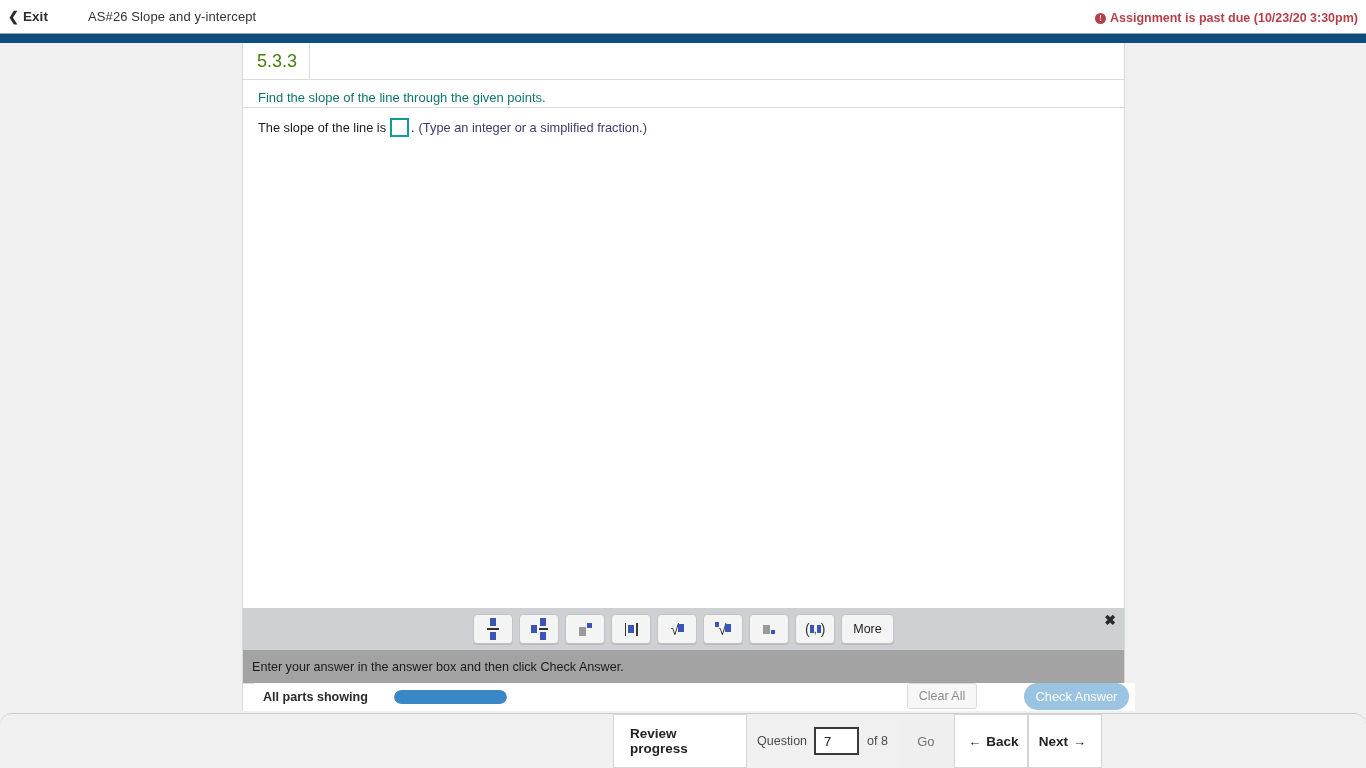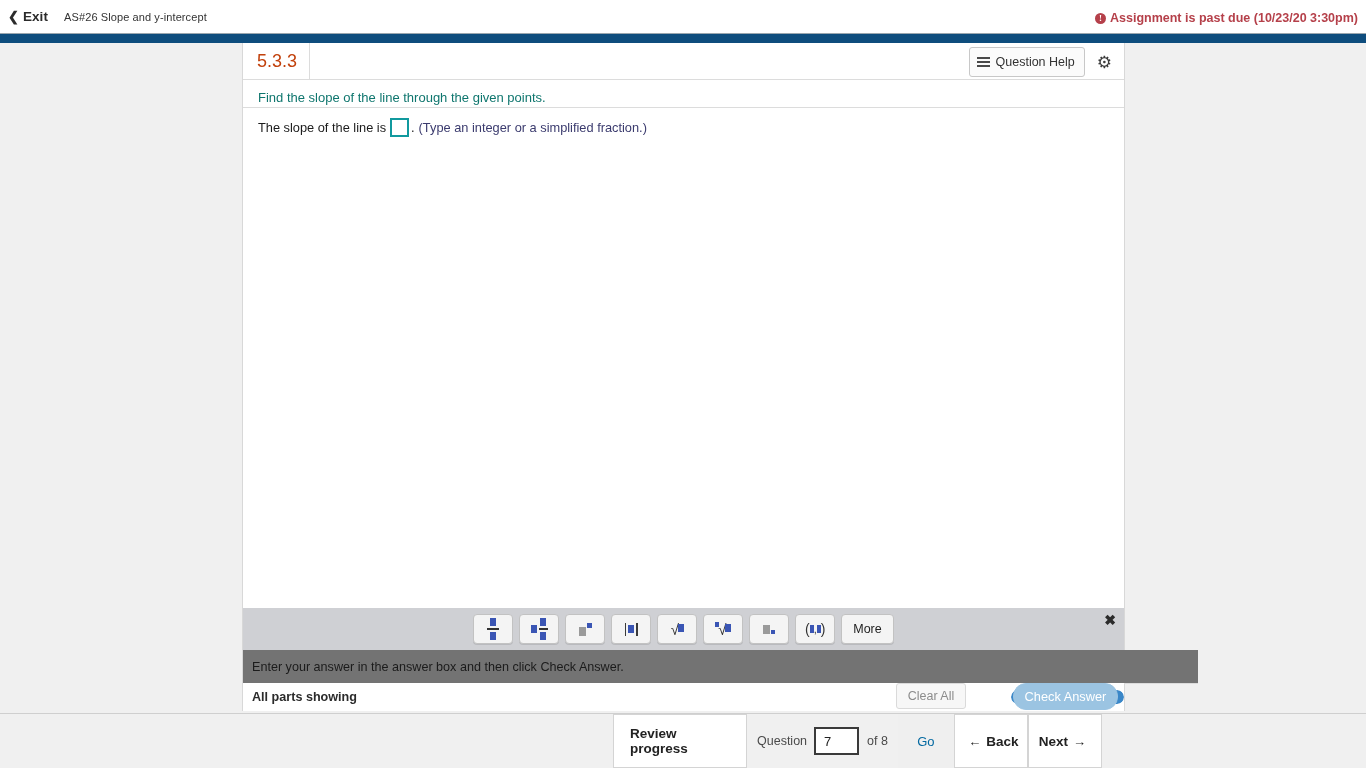--- a/index.html
+++ b/index.html
@@ -38,22 +38,22 @@
     line-height: 1;
     margin-right: 4px;
     font-weight: bold;
   }
   #exit-label {
     font-size: 13.5px;
     font-weight: bold;
     letter-spacing: 0.1px;
   }
   #assignment-title {
-    margin-left: 16px;
-    font-size: 11px;
+    margin-left: 40px;
+    font-size: 13px;
     color: #333;
     letter-spacing: 0.1px;
   }
   #past-due {
     position: absolute;
     right: 8px;
     top: 11px;
     display: flex;
     align-items: center;
     color: #b5404a;
@@ -100,21 +100,21 @@
   
   #q-header {
     position: relative;
     height: 36px;
     border-bottom: 1px solid #dcdcdc;
     display: flex;
     align-items: center;
   }
   #q-number {
     font-size: 18px;
-    color: #c2410c;
+    color: #4d7c0f;
     padding: 0 12px 0 14px;
     height: 36px;
     line-height: 36px;
     border-right: 1px solid #dcdcdc;
     font-family: "Liberation Sans", sans-serif;
   }
   #q-header-right {
     position: absolute;
     right: 6px;
     top: 4px;
@@ -261,42 +261,41 @@
     color: #2b2b2b;
     cursor: pointer;
     font-weight: bold;
   }
 
   
   #instruction-bar {
     position: absolute;
     left: 0;
     top: 607px;
-    width: 955px;
+    width: 881px;
     height: 33px;
-    background: #737373;
+    background: #a3a3a3;
     border-bottom: 1px solid #dcdcdc;
     display: flex;
     align-items: center;
   }
   #instruction-text {
     font-size: 12.6px;
     color: #1b1b1b;
     padding-left: 9px;
   }
   #status-bar {
     position: absolute;
-    left: 0;
+    left: 11px;
     top: 640px;
     width: 881px;
     height: 28px;
     background: #ffffff;
     display: flex;
     align-items: center;
-    justify-content: space-between;
   }
   #parts-label {
     font-size: 12.6px;
     font-weight: bold;
     color: #2b2b2b;
     padding-left: 9px;
   }
   #progress-bar-outer {
     margin-left: 26px;
     width: 113px;
@@ -346,20 +345,21 @@
 
   
   #bottom-nav {
     position: absolute;
     left: 0;
     top: 713px;
     width: 1366px;
     height: 55px;
     background: #f0f0f0;
     border-top: 1px solid #cfcfcf;
+    border-radius: 12px;
   }
   #nav-group {
     position: absolute;
     left: 613px;
     top: 0px;
     height: 54px;
     display: flex;
     align-items: stretch;
   }
   .navbtn {
@@ -398,21 +398,21 @@
   }
   #question-jump .oflabel { margin-left: 8px; font-size: 12.5px; }
   #go-btn {
     width: 56px;
     background: #efefef;
     border: none;
     display: flex;
     align-items: center;
     justify-content: center;
     font-size: 13px;
-    color: #0369a1;
+    color: #737373;
     cursor: default;
   }
   #back-btn { width: 74px; }
   #next-btn { width: 74px; }
   .arrow { margin: 0 5px; font-size: 13px; }
 </style>
 </head>
 <body>
 
 <div id="top-header">
@@ -425,31 +425,20 @@
     <span class="alert-ico">!</span>
     <span>Assignment is past due (10/23/20 3:30pm)</span>
   </div>
 </div>
 <div id="navy-strip"></div>
 
 <div id="content-panel">
 
   <div id="q-header">
     <div id="q-number">5.3.3</div>
-    <div id="q-header-right">
-      <div id="question-help-btn">
-        <span class="list-icon">
-            <i></i>
-            <i></i>
-            <i></i>
-          </span>
-        <span>Question Help</span>
-      </div>
-      <div id="gear-button">⚙</div>
-    </div>
   </div>
 
   <div id="q-body">
     <div id="q-prompt">Find the slope of the line through the given points.</div>
     <div id="q-divider"></div>
     <div id="answer-line">
       <span>The slope of the line is</span>
       <span id="answer-box"></span>
       <span id="answer-period">.</span>
       <span id="answer-hint">(Type an integer or a simplified fraction.)</span>

